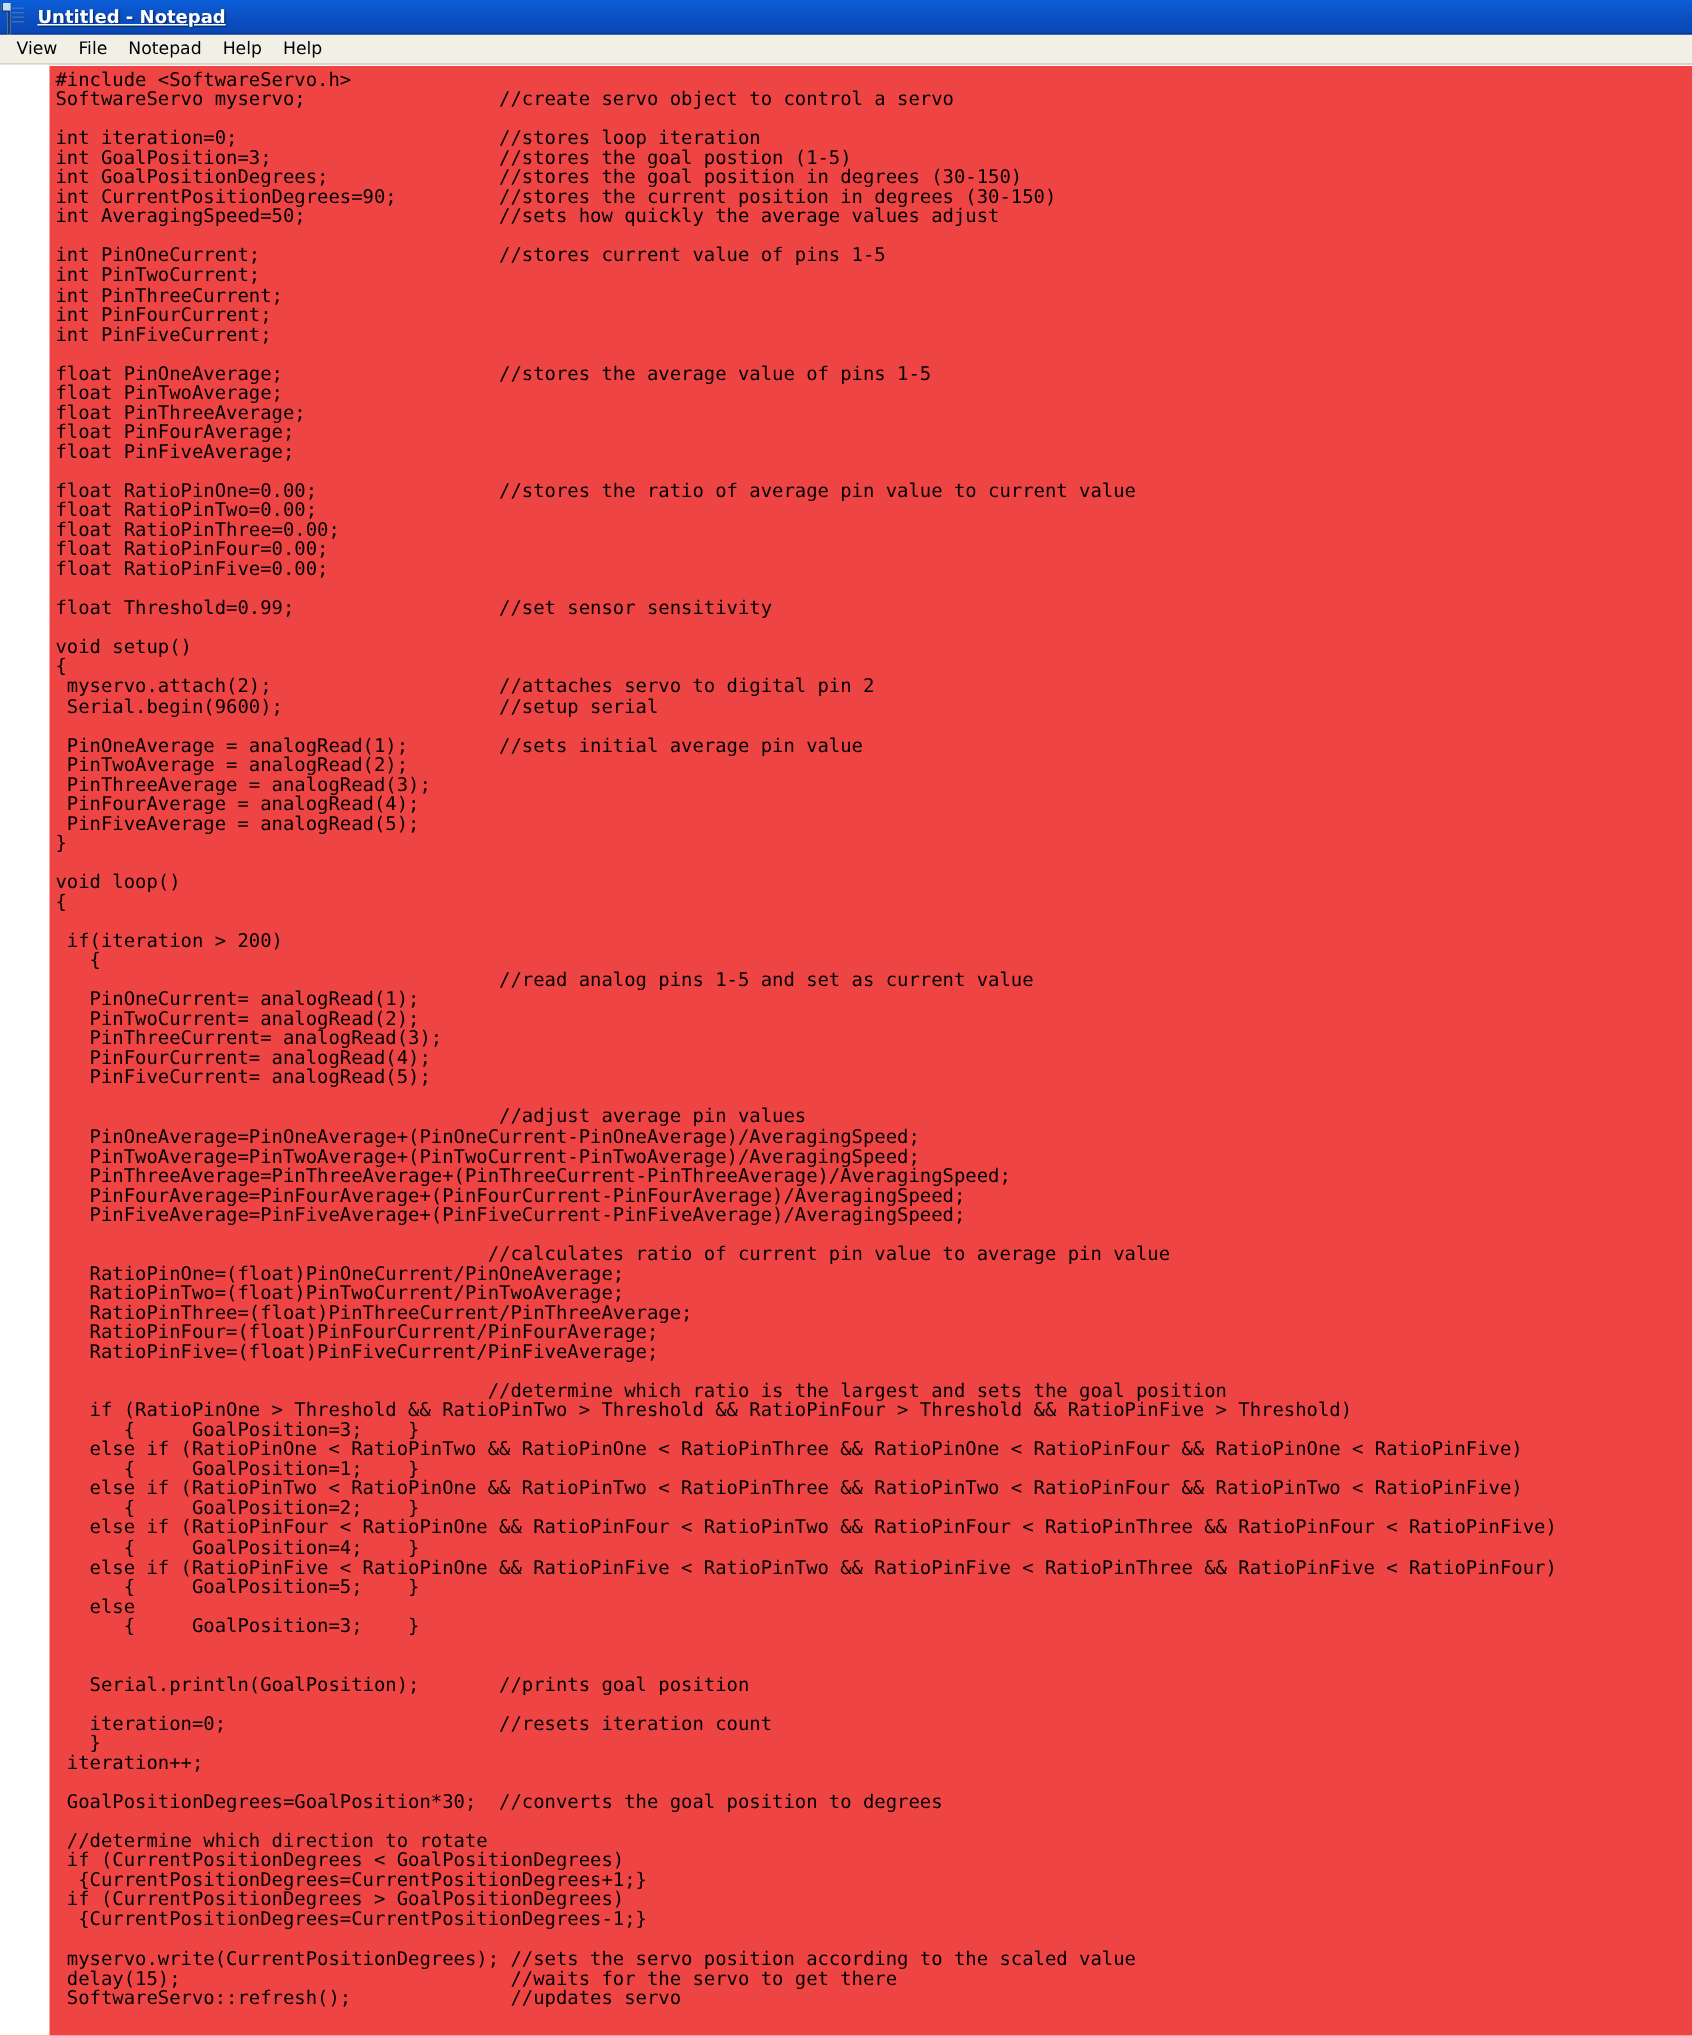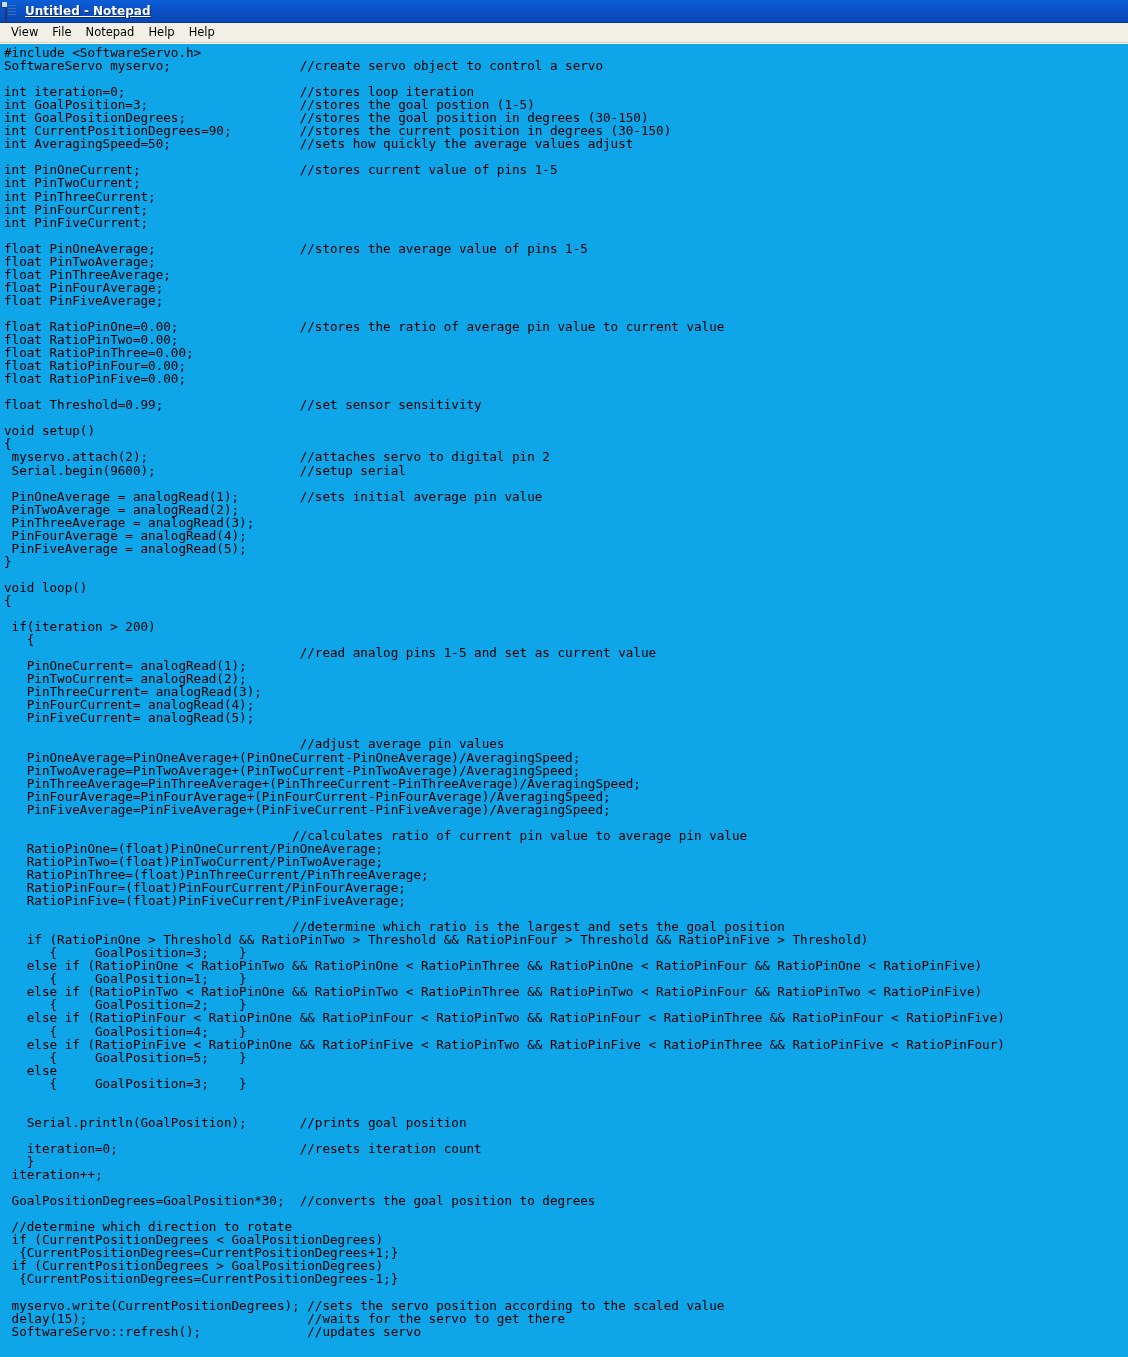--- a/index.html
+++ b/index.html
@@ -87,24 +87,25 @@
     font-size: 11.5px;
     font-family: "DejaVu Sans", sans-serif;
     color: #000000;
     padding: 2px 7px 3px 7px;
     line-height: 13px;
     white-space: nowrap;
   }
   
   .editor-wrap {
     flex: 1 1 auto;
-    background: #0ea5e9;
+    background: #ef4444;
     border-top: 1px solid #ffffff;
     overflow: hidden;
     position: relative;
+    margin-left: 33px;
   }
   .editor {
     white-space: pre;
     font-family: "DejaVu Sans Mono", monospace;
     font-size: 12.6px;
     line-height: 13.05px;
     color: #000000;
     padding: 2px 0 0 4px;
     margin: 0;
     letter-spacing: 0px;

